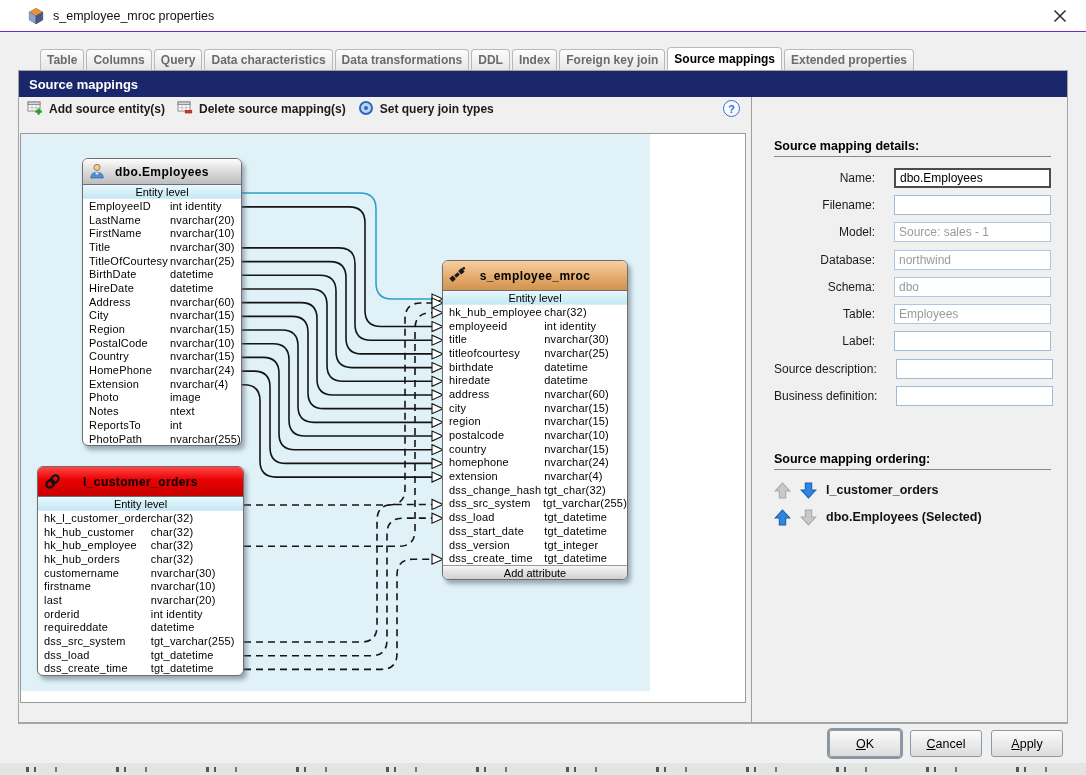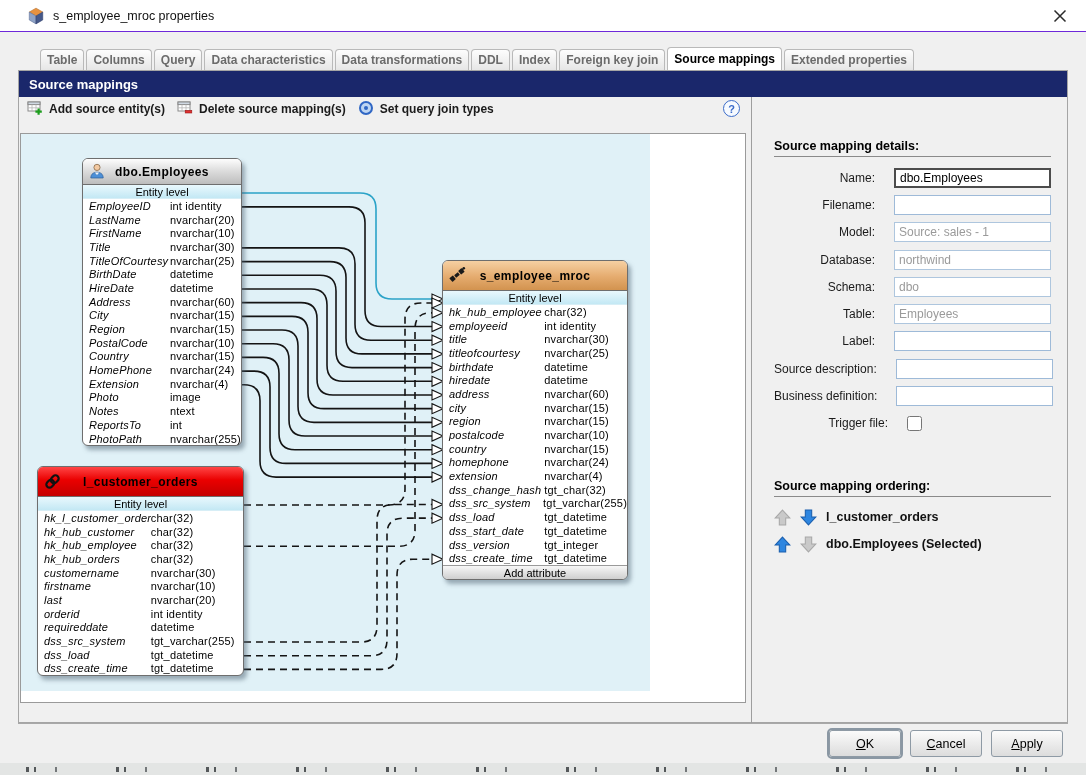--- a/index.html
+++ b/index.html
@@ -38,21 +38,21 @@
   
   .entity { position:absolute; background:#ffffff; border:1px solid #6e6e6e; border-radius:6px; box-shadow:3px 4px 4px rgba(80,100,115,0.5); }
   .ent-header { position:relative; display:flex; align-items:center; justify-content:center; border-bottom:1px solid #6e6e6e; border-radius:5px 5px 0 0; }
   .ent-header.gray { height:26px; background:linear-gradient(180deg,#fdfdfd 0%,#dedede 45%,#bdbdbd 100%); }
   .ent-header.red  { height:30px; background:linear-gradient(180deg,#ff4545 0%,#ea0000 45%,#c40000 100%); }
   .ent-header.tan  { height:30px; background:linear-gradient(180deg,#f6d0a2 0%,#e5ab6e 55%,#d2934f 100%); }
   .ent-title { font-size:12px; font-weight:bold; color:#000; letter-spacing:0.4px; }
   .ent-icon { position:absolute; left:5px; top:50%; transform:translateY(-50%); width:20px; height:20px; display:flex; }
   .ent-level { height:14px; background:linear-gradient(180deg,#e9f8fd,#c3e8f4); font-size:11px; color:#000; display:flex; align-items:center; justify-content:center; border-bottom:1px solid #d7eef6; }
   .ent-row { height:13.7px; display:flex; align-items:center; font-size:11px; color:#000; letter-spacing:0.2px; }
-  .ent-row .rname { padding-left:6px; width:55%; white-space:nowrap; overflow:hidden;font-style:italic; }
+  .ent-row .rname { padding-left:6px; width:55%; white-space:nowrap; overflow:hidden; }
   .ent-row .rtype { white-space:nowrap; }
   .ent-footer { height:14px; background:linear-gradient(180deg,#f7f7f7,#cfcfcf); border-top:1px solid #9a9a9a; font-size:11px; display:flex; align-items:center; justify-content:center; border-radius:0 0 5px 5px; }
 
   
   .vdivider { position:absolute; left:732px; top:26px; width:1px; height:627px; background:#9e9e9e; }
   .rightpanel { position:absolute; left:737px; top:26px; width:313px; height:627px; padding:14px 18px 0 18px;margin-top:28px; }
   .sec-title { font-size:12.5px; font-weight:bold; color:#000; padding-bottom:3px; border-bottom:1px solid #8a8a8a; margin-bottom:7px; }
   .frow { height:27.3px; display:flex; align-items:center; }
   .frow .flabel { width:133px; text-align:right; font-size:12px; font-weight:normal; color:#1a1a1a; padding-right:19px; white-space:nowrap; }
   .frow input[type=text] { width:157px; height:20px; border:1px solid #9ebad8; background:#fff; font-family:inherit; font-size:12px; padding:0 4px; color:#000; }
@@ -465,24 +465,20 @@
             <input type="text" readonly="" class="normal" style="">
           </div>
           <div class="frow">
             <span class="flabel">Source description:</span>
             <input type="text" readonly="" class="normal" style="">
           </div>
           <div class="frow">
             <span class="flabel">Business definition:</span>
             <input type="text" readonly="" class="normal" style="">
           </div>
-          <div class="frow">
-            <span class="flabel">Trigger file:</span>
-            <input type="checkbox" style="">
-          </div>
         </div>
       <div class="ordering-block">
         <div class="sec-title">Source mapping ordering:</div>
         <div id="ordering">
             <div class="orow">
               <span class="arrow">
                 <svg width="17" height="17" viewBox="0 0 16 16">
                   <polygon points="8,1 15,8.5 11,8.5 11,15 5,15 5,8.5 1,8.5" fill="#c9c9c9" stroke="#a8a8a8" stroke-width="1"></polygon>
                 </svg>
               </span>

